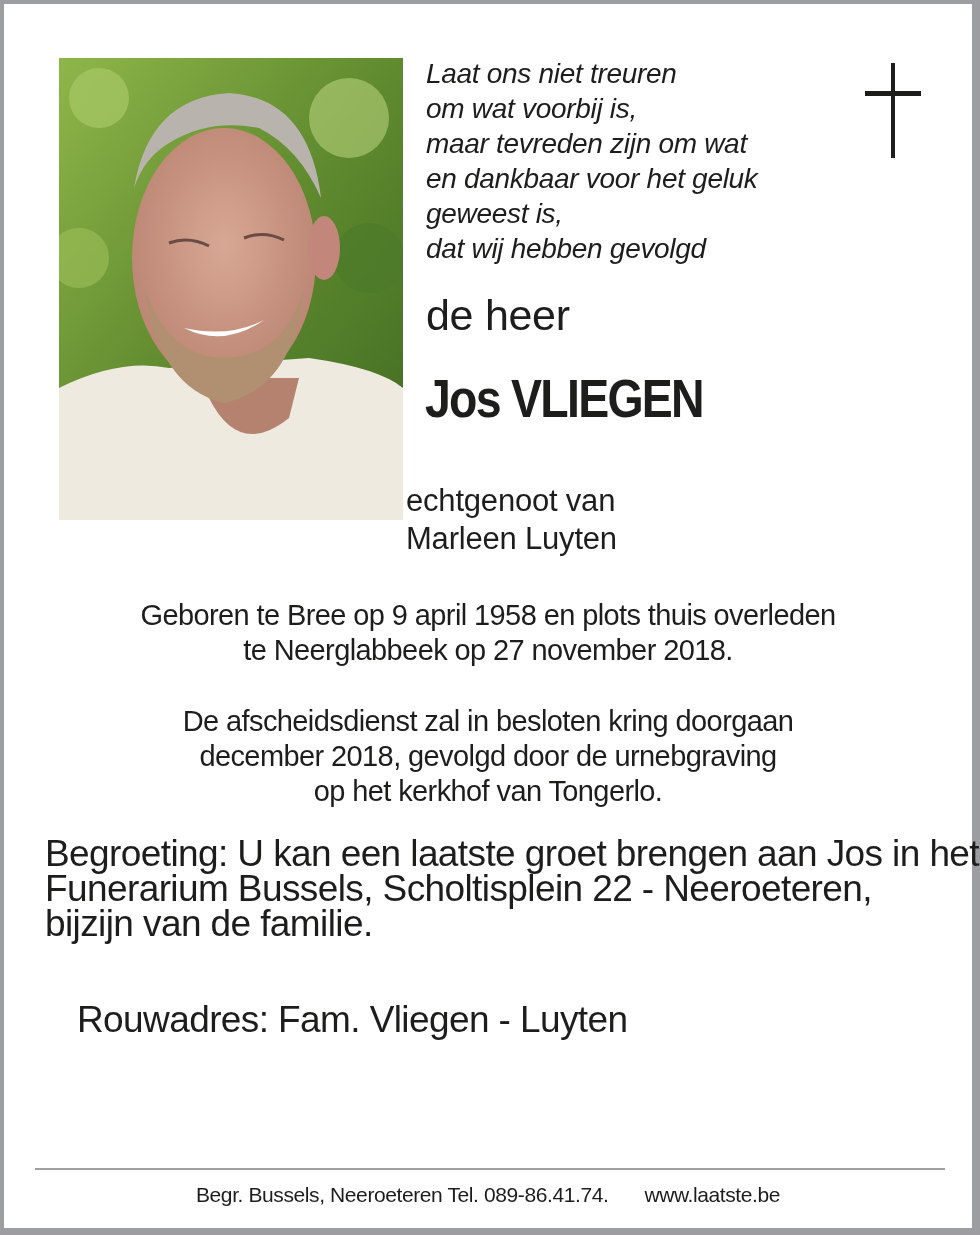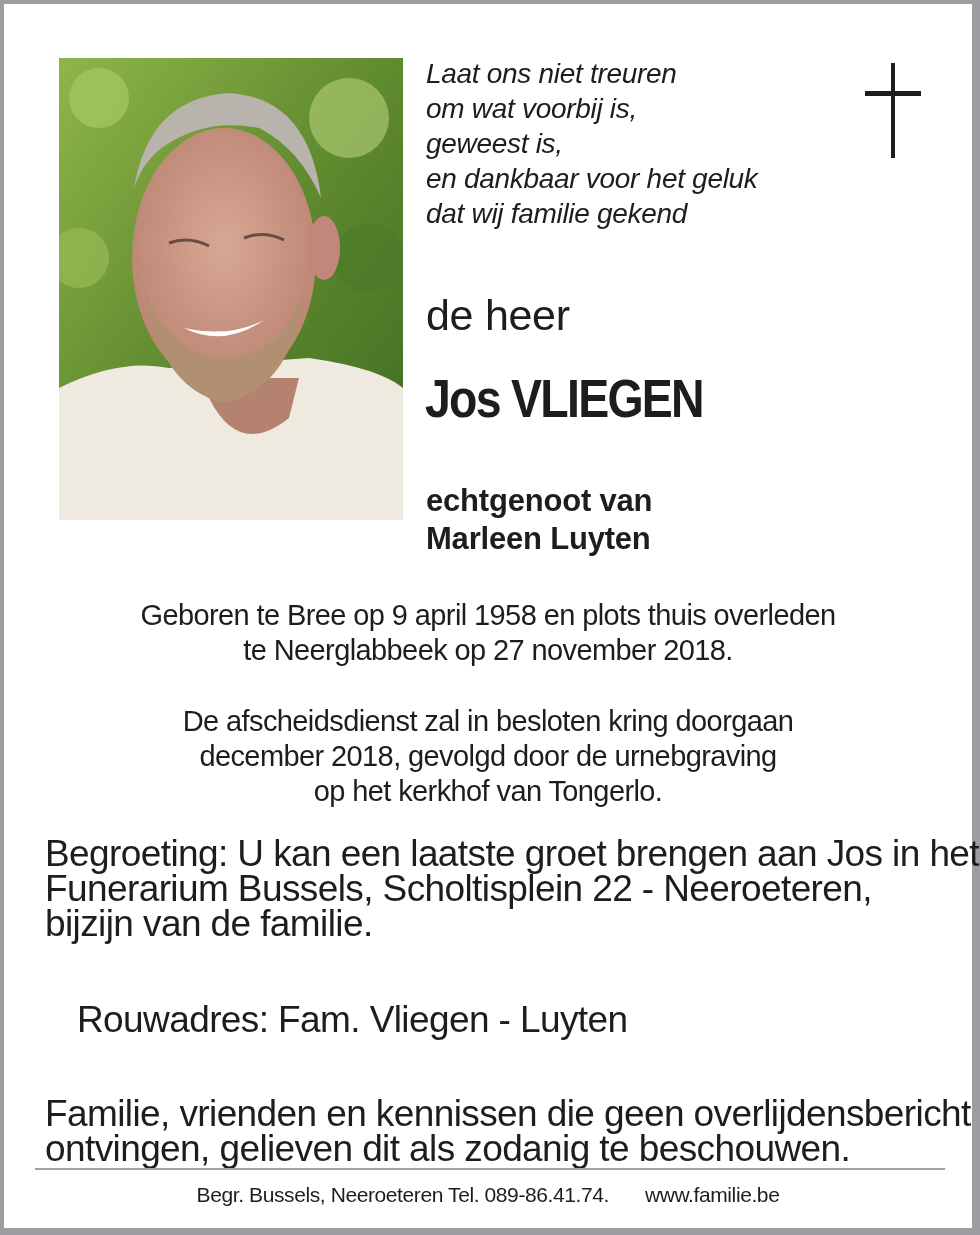--- a/index.html
+++ b/index.html
@@ -46,22 +46,22 @@
     font-size: 43px; letter-spacing: -0.3px;
   }
   .name {
     position: absolute; left: 421px; top: 363px;
     font-size: 54px; font-weight: bold;
     letter-spacing: -2px;
     transform: scaleX(0.86); transform-origin: left top;
     white-space: nowrap;
   }
   .spouse {
-    position: absolute; left: 422px; top: 478px;
-    font-size: 31px; font-weight: bold; line-height: 38px;
+    position: absolute; left: 402px; top: 478px;
+    font-size: 31px; font-weight: normal; line-height: 38px;
     letter-spacing: -0.2px;
   }
   .center-block {
     position: absolute; left: 0; width: 968px;
     text-align: center;
     font-size: 29px; line-height: 35px;
     letter-spacing: -0.6px;
   }
   .center-block div { white-space: nowrap; }
   .left-block {
@@ -113,23 +113,24 @@
       <path d="M85 230 Q100 330 165 345 Q235 330 245 230 Q225 300 165 300 Q110 300 85 230 Z" fill="#b09070"></path>
       <path d="M125 270 Q165 290 205 262 Q170 280 125 270 Z" fill="#ffffff"></path>
       <path d="M110 185 Q130 178 150 188" stroke="#6a4c44" stroke-width="3" fill="none"></path>
       <path d="M185 180 Q205 172 225 182" stroke="#6a4c44" stroke-width="3" fill="none"></path>
     </svg>
   </div>
 
   <div class="poem">
     <div>Laat ons niet treuren</div>
     <div>om wat voorbij is,</div>
+    <div>maar tevreden zijn om wat</div>
+    <div>en dankbaar voor het geluk</div>
     <div>geweest is,</div>
-    <div>en dankbaar voor het geluk</div>
-    <div>dat wij familie gekend</div>
+    <div>dat wij hebben gevolgd</div>
   </div>
 
   <div class="cross">
     <div class="v"></div>
     <div class="h"></div>
   </div>
 
   <div class="salut">de heer</div>
   <div class="name">Jos VLIEGEN</div>
   <div class="spouse">
@@ -151,24 +152,20 @@
   <div class="left-block" style="top:832px;">
     <div>Begroeting: U kan een laatste groet brengen aan Jos in het</div>
     <div>Funerarium Bussels, Scholtisplein 22 - Neeroeteren,</div>
     <div>bijzijn van de familie.</div>
   </div>
 
   <div class="left-block" style="top:998px;margin-left:32px;">
     <div>Rouwadres: Fam. Vliegen - Luyten</div>
   </div>
 
-  <div class="left-block" style="top:1092px;">
-    <div>Familie, vrienden en kennissen die geen overlijdensbericht</div>
-    <div>ontvingen, gelieven dit als zodanig te beschouwen.</div>
-  </div>
 
   <div class="divider"></div>
 
   <div class="footer">
-    <span>Begr. Bussels, Neeroeteren Tel. 089-86.41.74.</span><span class="gap"></span><span>www.familie.be</span>
+    <span>Begr. Bussels, Neeroeteren Tel. 089-86.41.74.</span><span class="gap"></span><span>www.laatste.be</span>
   </div>
 
 </div>
 
 </body></html>

